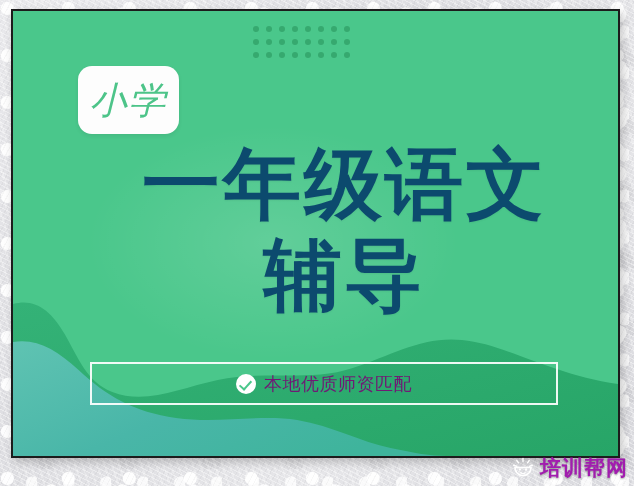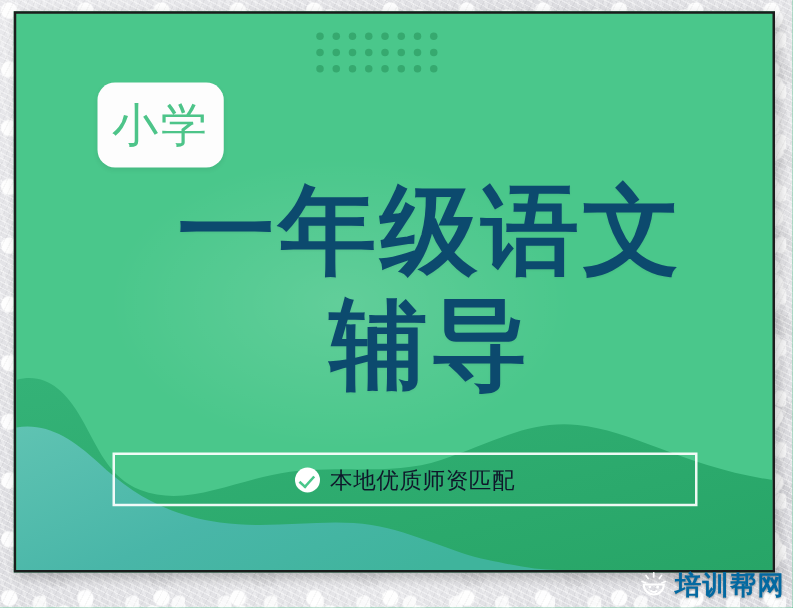--- a/index.html
+++ b/index.html
@@ -85,20 +85,21 @@
     left: 65px;
     top: 55px;
     width: 101px;
     height: 68px;
     background: #fdfdfd;
     border-radius: 14px;
     display: flex;
     align-items: center;
     justify-content: center;
     box-shadow: 0 2px 4px rgba(0,0,0,.07);
+    font-style: italic;
   }
   #level-badge span {
     color: #4dc489;
     font-size: 37px;
     letter-spacing: 2px;
     font-weight: 400;
     line-height: 1;
   }
 
   
@@ -154,21 +155,21 @@
     position: absolute;
     left: 6px;
     top: 4px;
     width: 5px;
     height: 10px;
     border: solid #4ac78b;
     border-width: 0 2.6px 2.6px 0;
     transform: rotate(42deg);
   }
   .feature-text {
-    color: #0f172a;
+    color: #701a75;
     font-size: 18px;
     letter-spacing: .5px;
     white-space: nowrap;
   }
 
   
   #waves {
     position: absolute;
     left: 0;
     bottom: 0;
@@ -181,21 +182,21 @@
   #watermark {
     position: absolute;
     right: 6px;
     bottom: 4px;
     display: flex;
     align-items: center;
     gap: 6px;
     z-index: 5;
   }
   #watermark .wm-text {
-    color: #0369a1;
+    color: #a21caf;
     font-size: 21px;
     font-weight: 700;
     letter-spacing: 1px;
     text-shadow: 0 1px 2px rgba(0,0,0,.35);
   }
   #watermark .wm-icon {
     width: 22px;
     height: 22px;
   }
 </style>

